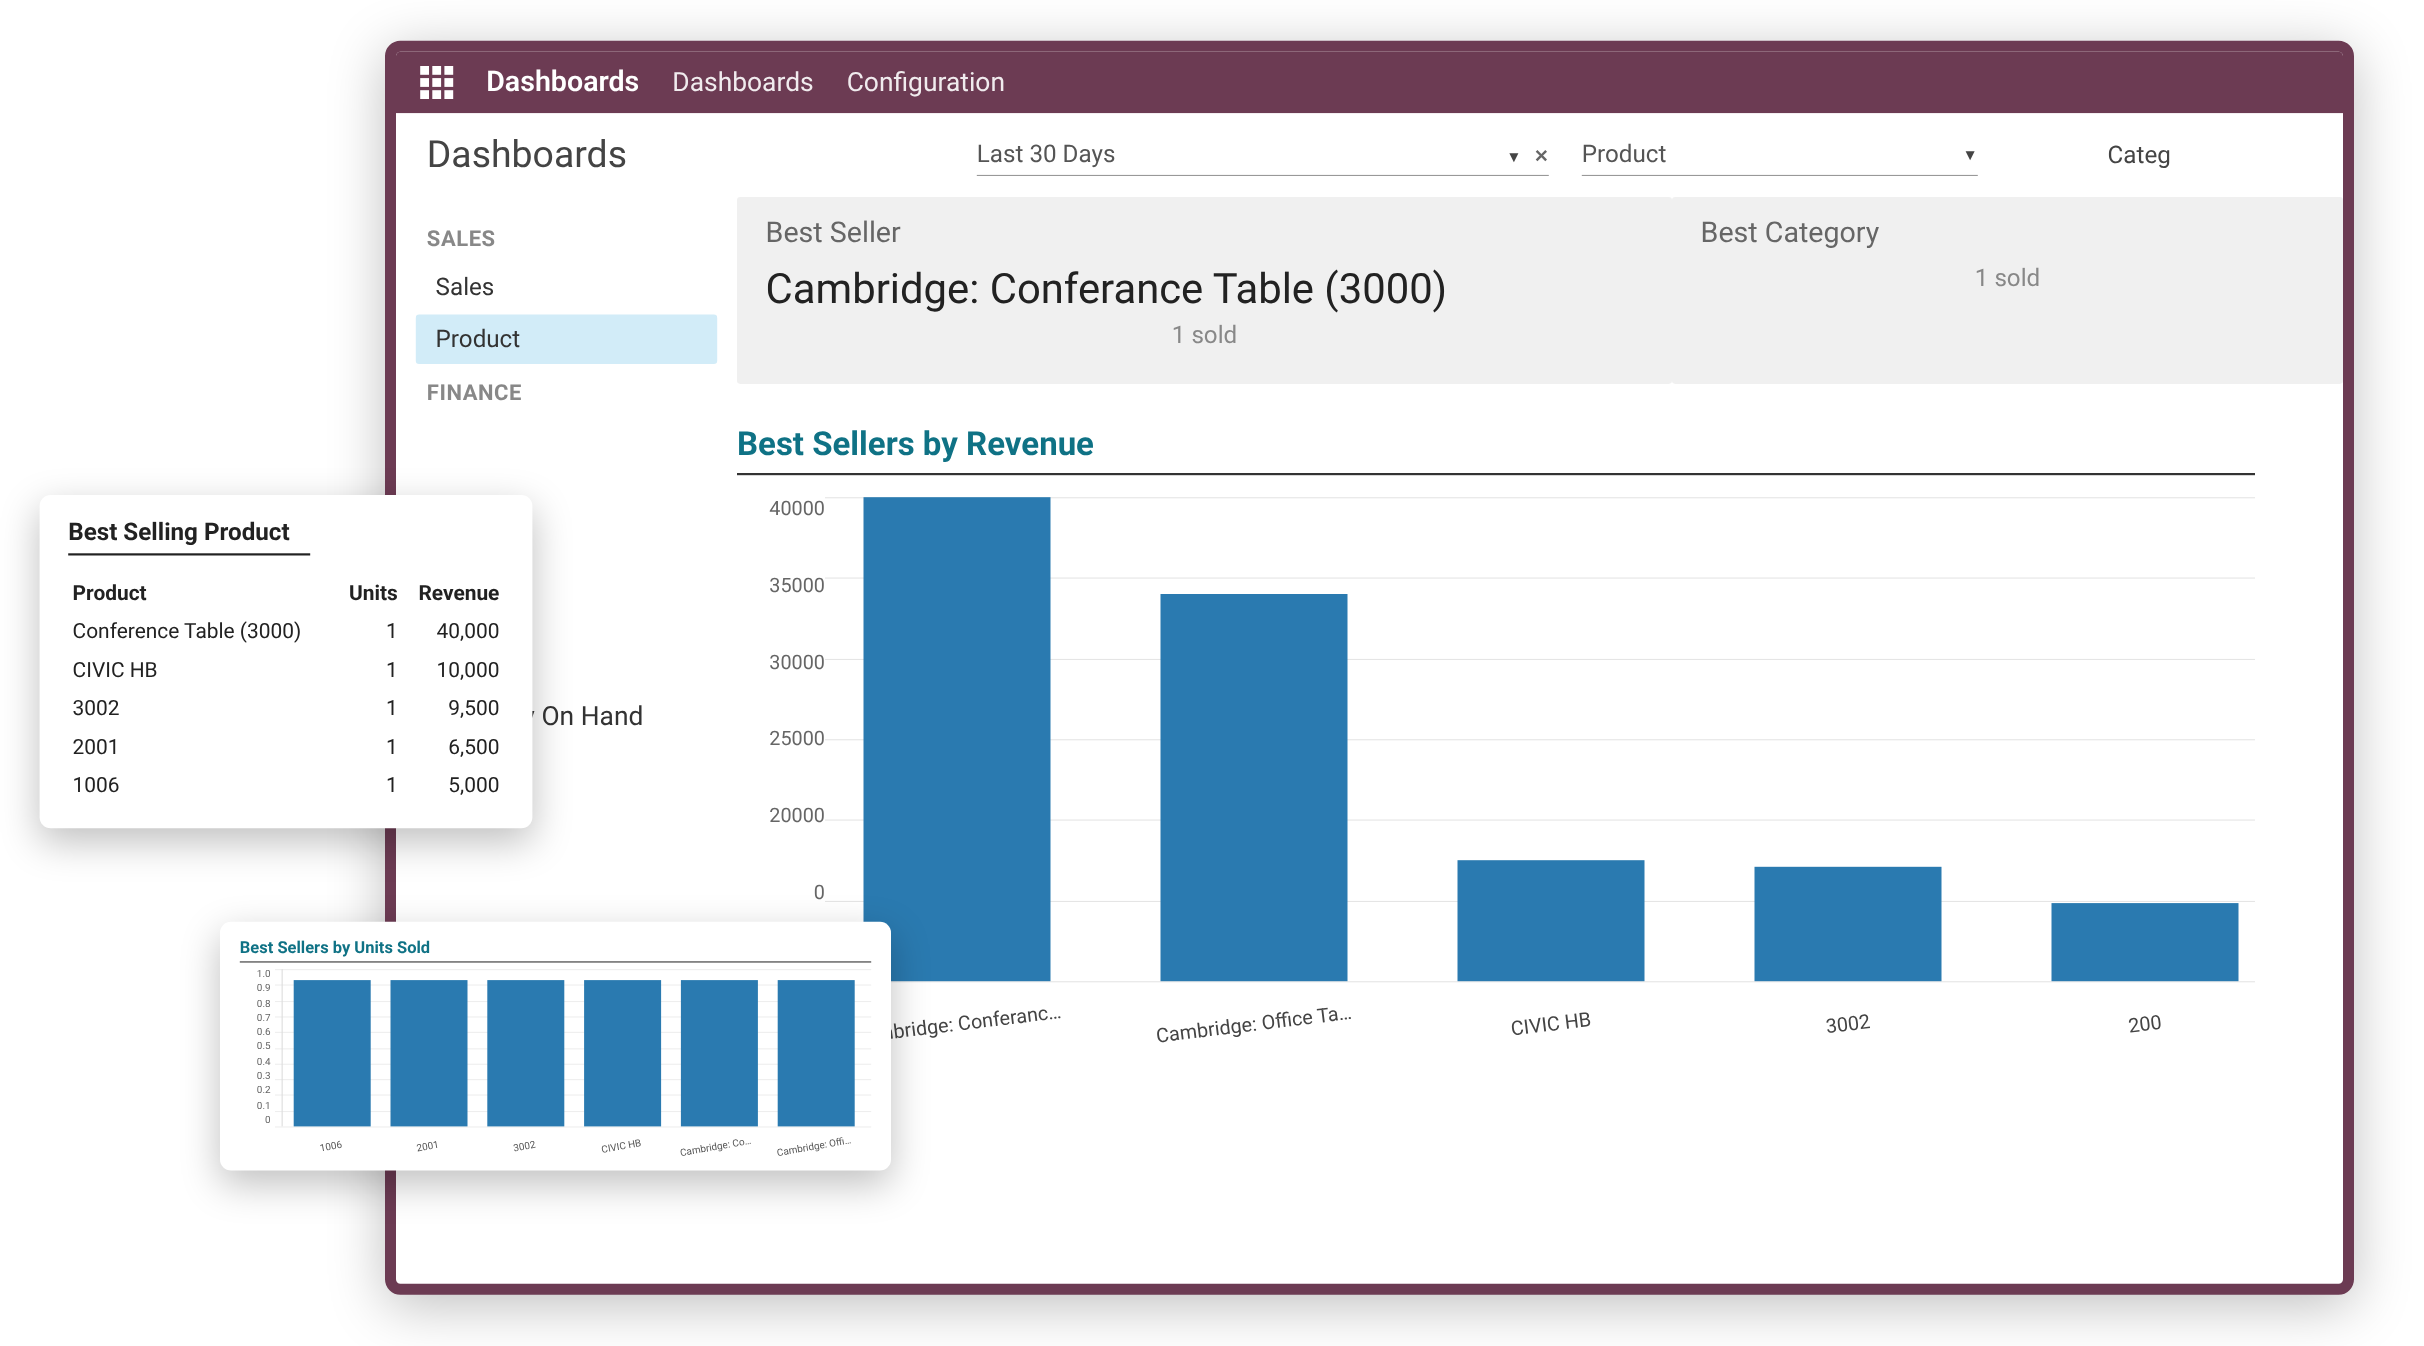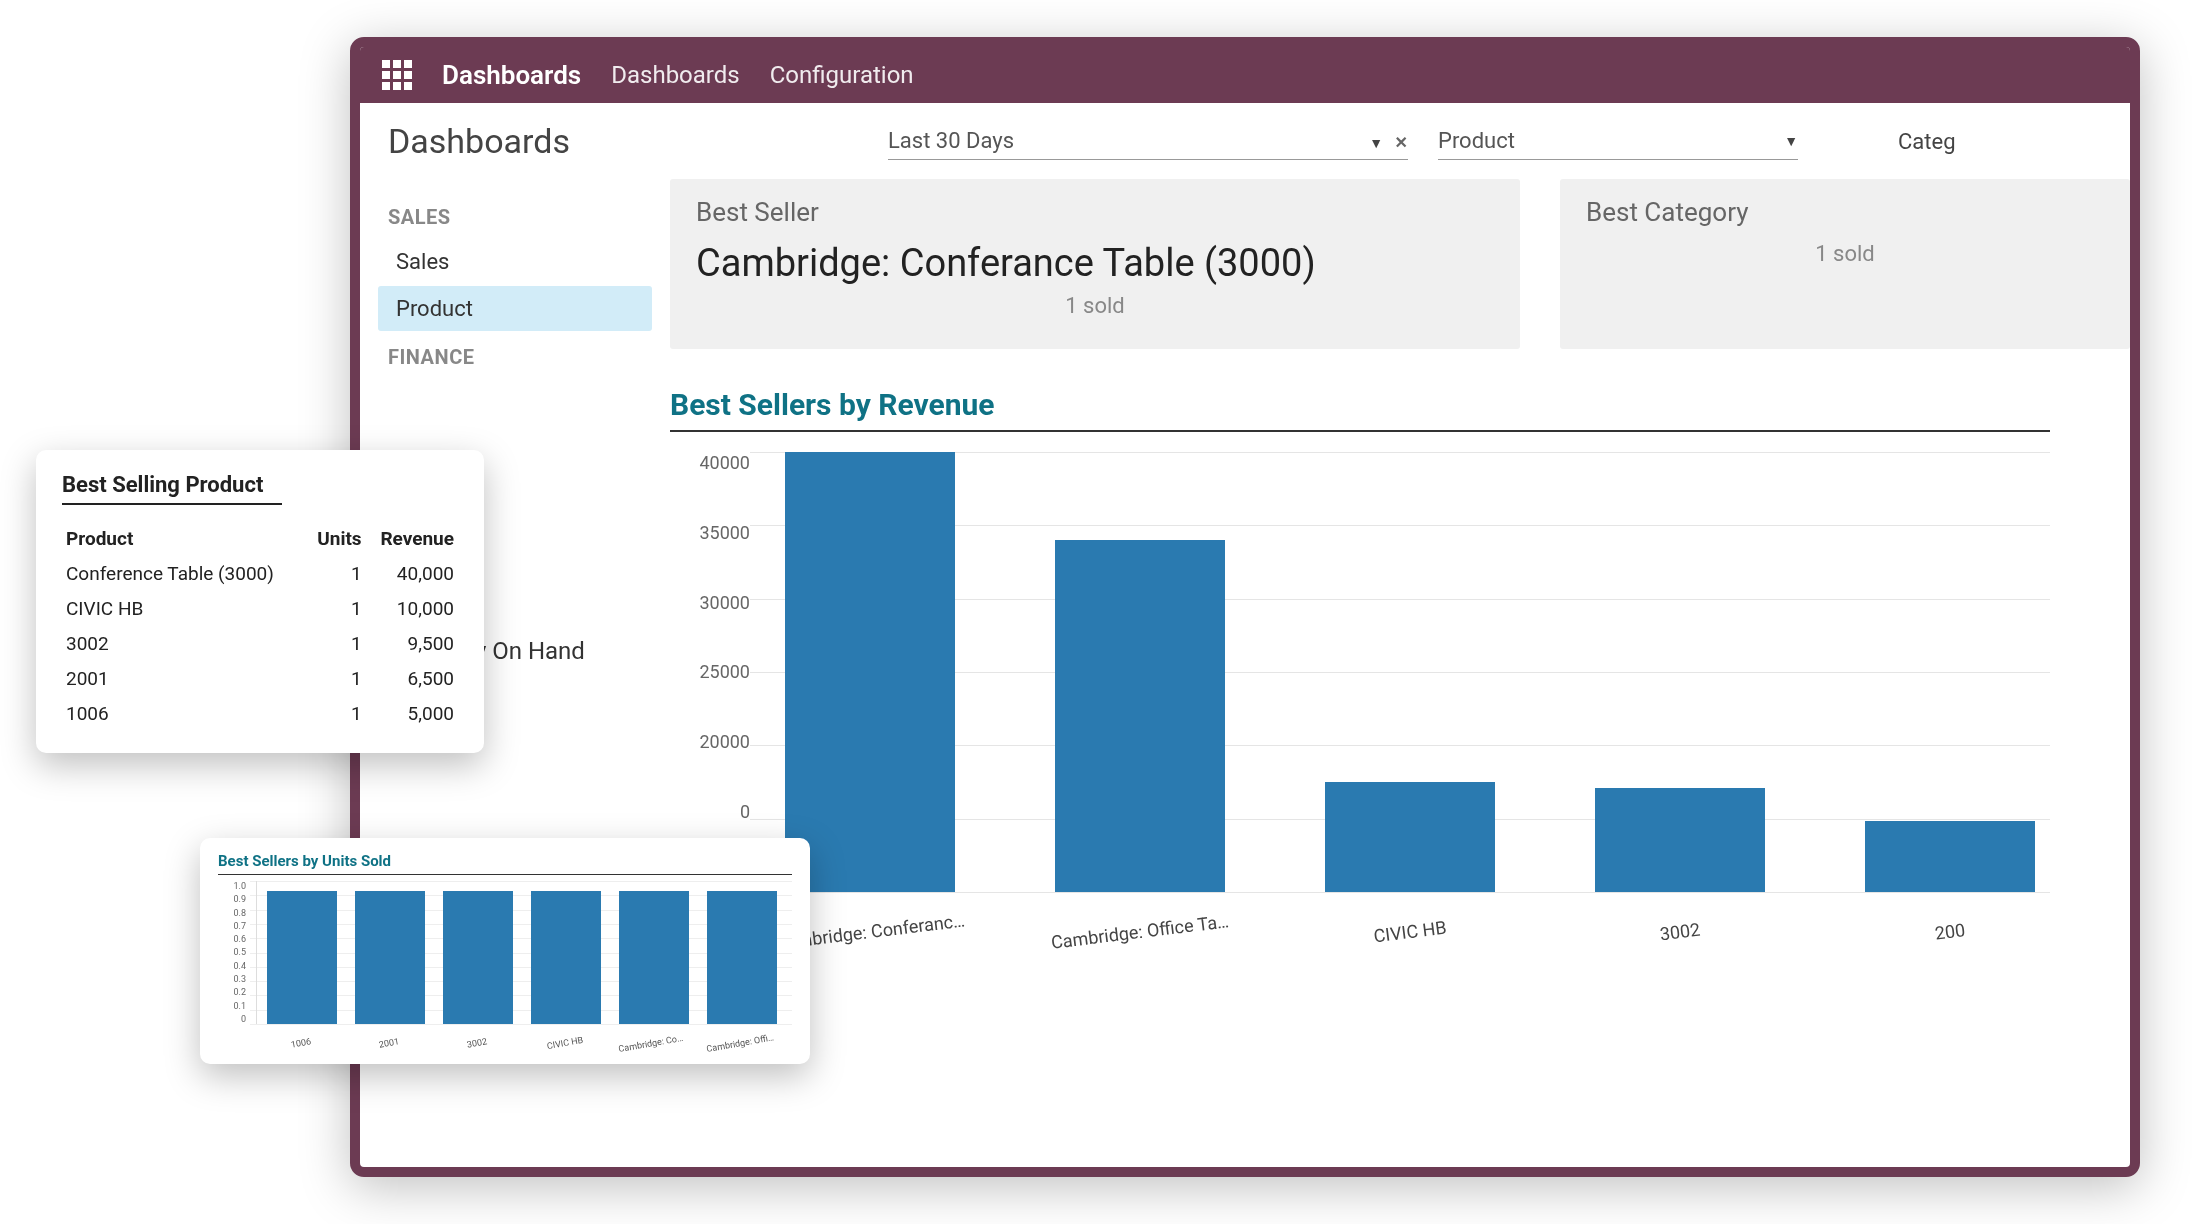--- a/index.html
+++ b/index.html
@@ -64,21 +64,21 @@
     display: flex;
     align-items: center;
     justify-content: space-between;
     cursor: pointer;
     gap: 10px;
   }
   .select .caret { color: #444; font-size: 14px; }
   .select .clear { color: #666; font-size: 16px; margin-left: 6px; cursor: pointer; font-weight: 700; }
   .select.daterange { width: 520px; }
   .select.product { width: 360px; }
-  .select.category { width: 80px; margin-left: 70px; border-bottom: none; color: #444; text-align: center; }
+  .select.category { width: 80px; margin-left: 88px; border-bottom: none; color: #444; text-align: center; }
 
   .app-body {
     display: flex;
     height: calc(100% - 56px - 72px);
   }
 
   .sidebar {
     width: 310px;
     padding: 30px 18px;
   }
@@ -106,21 +106,20 @@
   }
 
   .main {
     flex: 1;
     padding: 18px 0 18px 0;
     overflow: hidden;
   }
 
   .cards {
     display: flex;
-    gap: 40px;
   }
   .card {
     background: #f0f0f0;
     border-radius: 3px;
     padding: 18px 26px;
     min-height: 170px;
   }
   .card.seller { width: 850px; }
   .card.category { flex: 1; }
   .card .card-title { font-size: 26px; color: #666; margin-bottom: 14px; }

